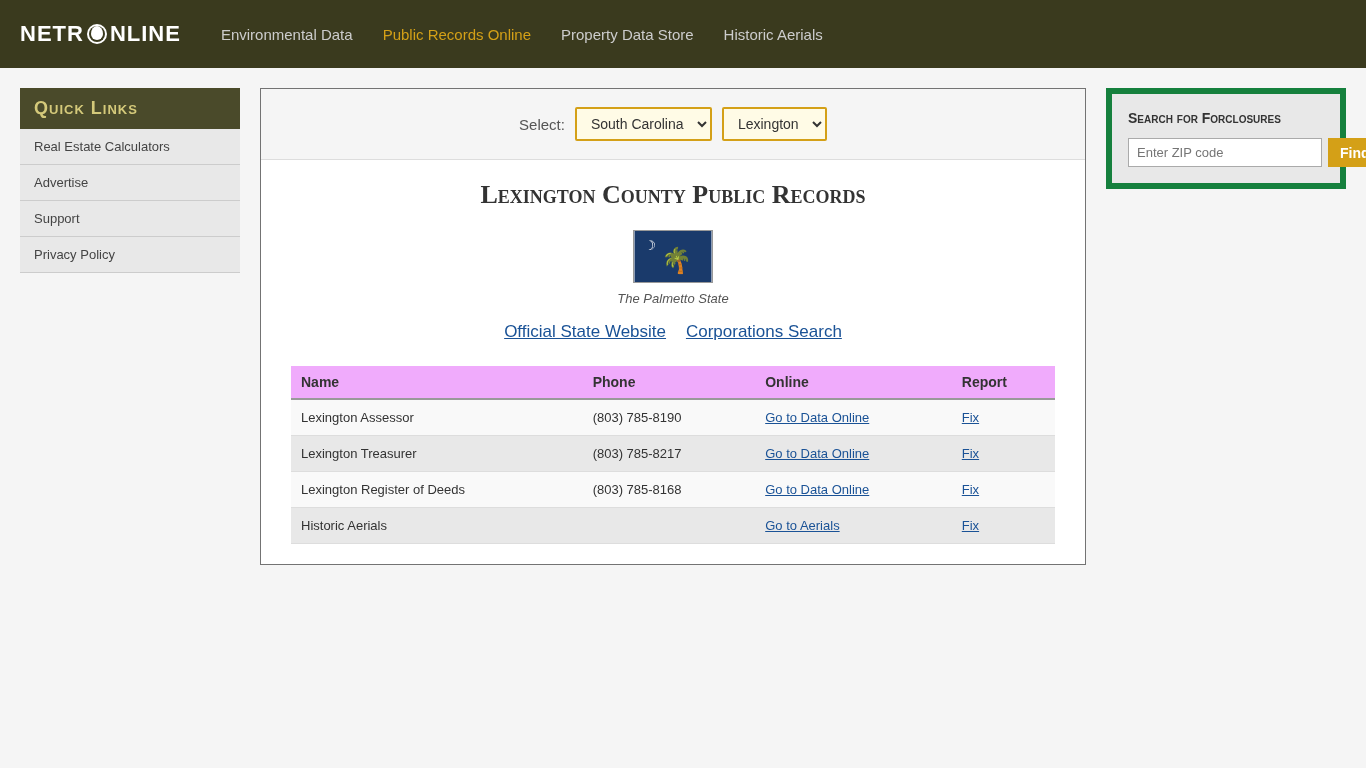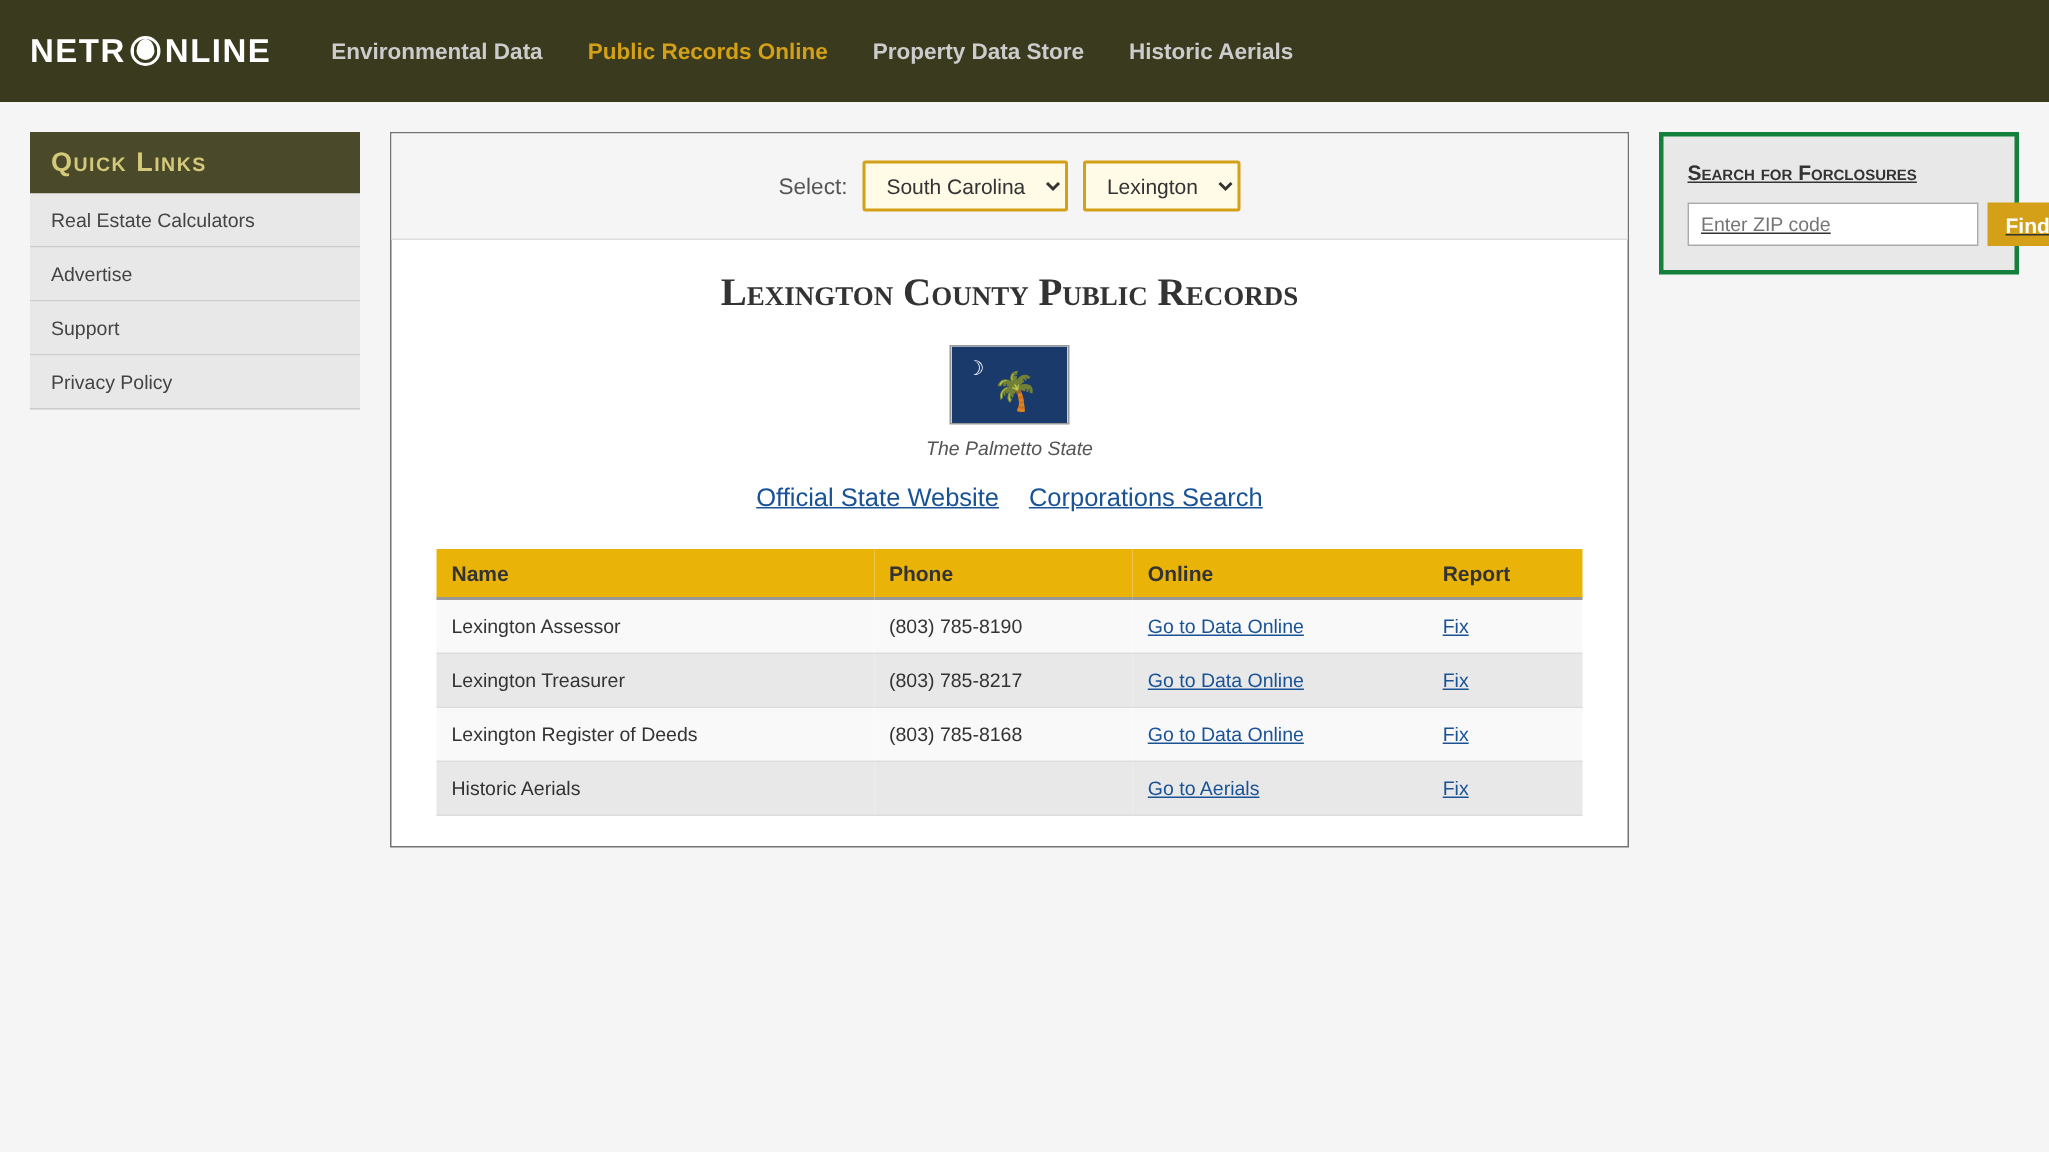--- a/index.html
+++ b/index.html
@@ -39,21 +39,20 @@
       position: absolute;
       top: 2px; left: 2px; right: 2px; bottom: 2px;
       border-radius: 50%;
       border: 2px solid #3a3a1e;
       border-top: none;
     }
     nav {
       display: flex;
       align-items: center;
       gap: 30px;
-      font-weight: bold;
     }
     nav a {
       color: #ccc;
       text-decoration: none;
       font-size: 15px;
     }
     nav a.active {
       color: #d4a017;
     }
 
@@ -157,21 +156,21 @@
       margin: 0 8px;
       cursor: pointer;
     }
 
     
     #records-table {
       width: 100%;
       border-collapse: collapse;
     }
     #records-table thead tr {
-      background: #eab308;
+      background: #f0abfc;
       border-bottom: 2px solid #999;
     }
     #records-table th {
       text-align: left;
       padding: 8px 10px;
       font-size: 14px;
       color: #333;
       font-weight: bold;
     }
     #records-table tbody tr:nth-child(odd) {
@@ -192,22 +191,21 @@
     }
 
     
     #right-sidebar {
       width: 240px;
       flex-shrink: 0;
     }
     #foreclosure-box {
       background: #e8e8e8;
       padding: 16px;
-      border: 3px solid #15803d;
-      text-decoration: underline;
+      border: 6px solid #15803d;
     }
     #foreclosure-title {
       font-size: 14px;
       font-weight: bold;
       font-variant: small-caps;
       color: #333;
       margin-bottom: 12px;
     }
     #foreclosure-input-row {
       display: flex;

